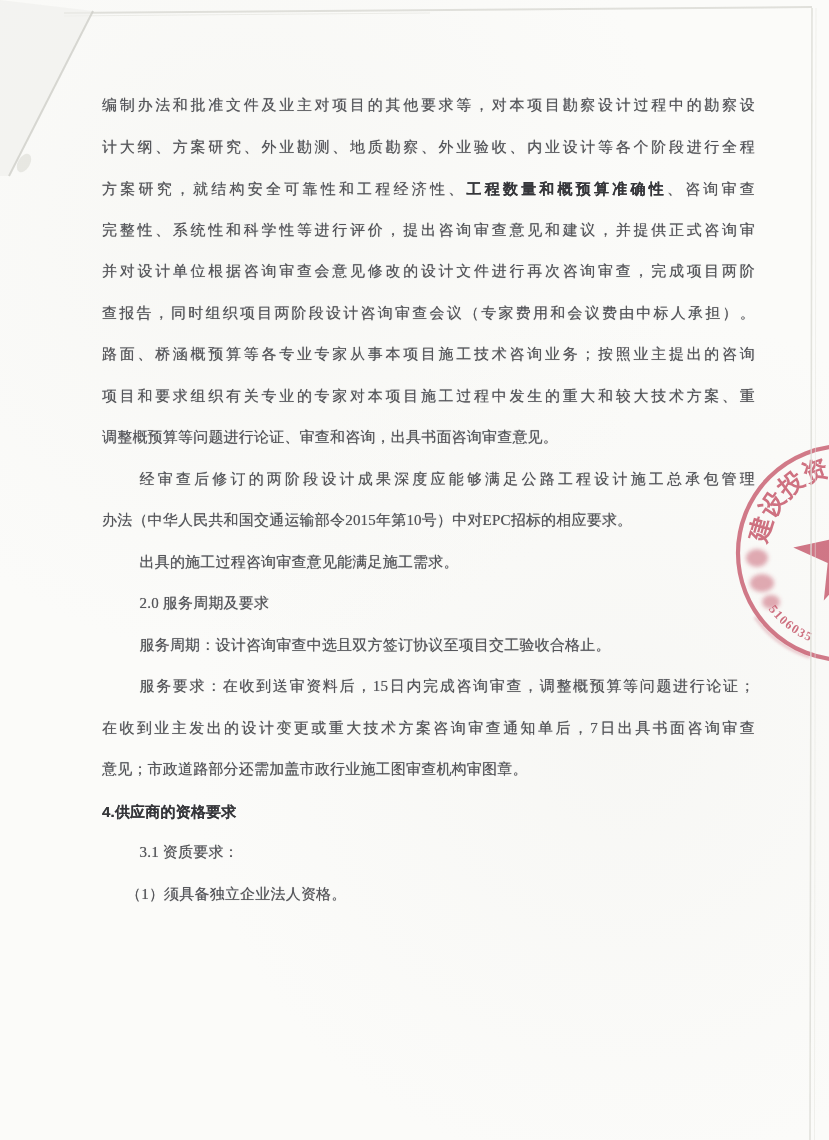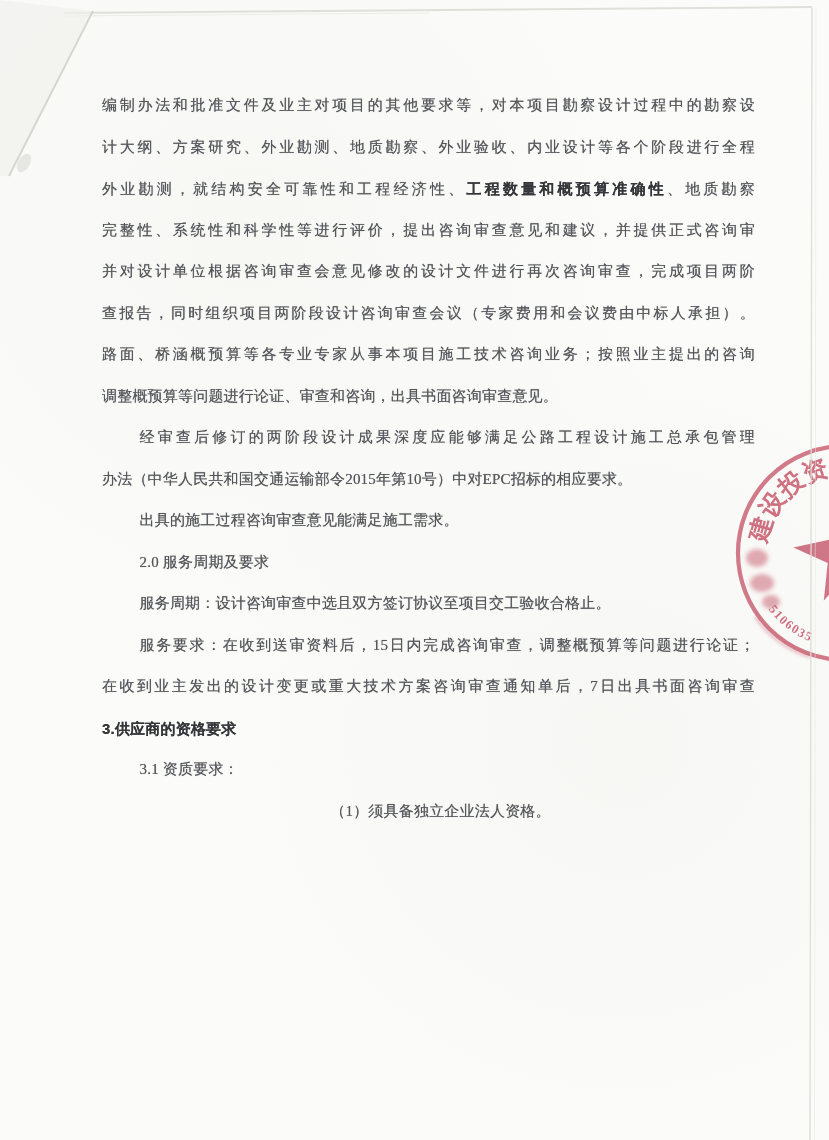--- a/index.html
+++ b/index.html
@@ -53,36 +53,38 @@
   }
 </style>
 </head>
 <body>
 
 <div class="page">
 
   <div class="text-block">
       <div class="line just"><span>编制办法和批准文件及业主对项目的其他要求等，对本项目勘察设计过程中的勘察设</span></div>
       <div class="line just"><span>计大纲、方案研究、外业勘测、地质勘察、外业验收、内业设计等各个阶段进行全程</span></div>
-      <div class="line just"><span>外业勘测，就结构安全可靠性和工程经济性、</span><span class="bold">工程数量和概预算准确性</span><span>、地质勘察</span></div>
+      <div class="line just"><span>方案研究，就结构安全可靠性和工程经济性、</span><span class="bold">工程数量和概预算准确性</span><span>、咨询审查</span></div>
       <div class="line just"><span>完整性、系统性和科学性等进行评价，提出咨询审查意见和建议，并提供正式咨询审</span></div>
       <div class="line just"><span>并对设计单位根据咨询审查会意见修改的设计文件进行再次咨询审查，完成项目两阶</span></div>
       <div class="line just"><span>查报告，同时组织项目两阶段设计咨询审查会议（专家费用和会议费由中标人承担）。</span></div>
       <div class="line just"><span>路面、桥涵概预算等各专业专家从事本项目施工技术咨询业务；按照业主提出的咨询</span></div>
+      <div class="line just"><span>项目和要求组织有关专业的专家对本项目施工过程中发生的重大和较大技术方案、重</span></div>
       <div class="line"><span>调整概预算等问题进行论证、审查和咨询，出具书面咨询审查意见。</span></div>
       <div class="line just" style="text-indent: 2.5em;"><span>经审查后修订的两阶段设计成果深度应能够满足公路工程设计施工总承包管理</span></div>
       <div class="line"><span>办法（中华人民共和国交通运输部令2015年第10号）中对EPC招标的相应要求。</span></div>
       <div class="line" style="text-indent: 2.5em;"><span>出具的施工过程咨询审查意见能满足施工需求。</span></div>
       <div class="line" style="text-indent: 2.5em;"><span>2.0 服务周期及要求</span></div>
       <div class="line" style="text-indent: 2.5em;"><span>服务周期：设计咨询审查中选且双方签订协议至项目交工验收合格止。</span></div>
       <div class="line just" style="text-indent: 2.5em;"><span>服务要求：在收到送审资料后，15日内完成咨询审查，调整概预算等问题进行论证；</span></div>
       <div class="line just"><span>在收到业主发出的设计变更或重大技术方案咨询审查通知单后，7日出具书面咨询审查</span></div>
-      <div class="line"><span class="bold">3.供应商的资格要求</span></div>
+      <div class="line"><span>意见；市政道路部分还需加盖市政行业施工图审查机构审图章。</span></div>
+      <div class="line"><span class="bold">4.供应商的资格要求</span></div>
       <div class="line" style="text-indent: 2.5em;"><span>3.1 资质要求：</span></div>
-      <div class="line" style="text-indent: 1.6em; text-align: center;"><span>（1）须具备独立企业法人资格。</span></div>
+      <div class="line" style="text-indent: 1.6em;"><span>（1）须具备独立企业法人资格。</span></div>
     </div>
 
   <svg class="stamp-svg" viewBox="0 0 129 260" preserveAspectRatio="xMinYMin slice" aria-hidden="true">
     <g fill="#c5485f" stroke="#c5485f">
 
       <circle cx="145" cy="141" r="107" fill="none" stroke-width="4.2" opacity="0.8"></circle>
 
       <polygon stroke="none" opacity="0.82" points="134.2,90.1 153.1,122.7 190.0,115.0 164.9,143.1 183.6,175.8 149.2,160.6 123.8,188.5 127.7,151.0 93.3,135.6 130.1,127.6"></polygon>
 
       <g stroke="none" font-size="25" text-anchor="middle" opacity="0.85">

